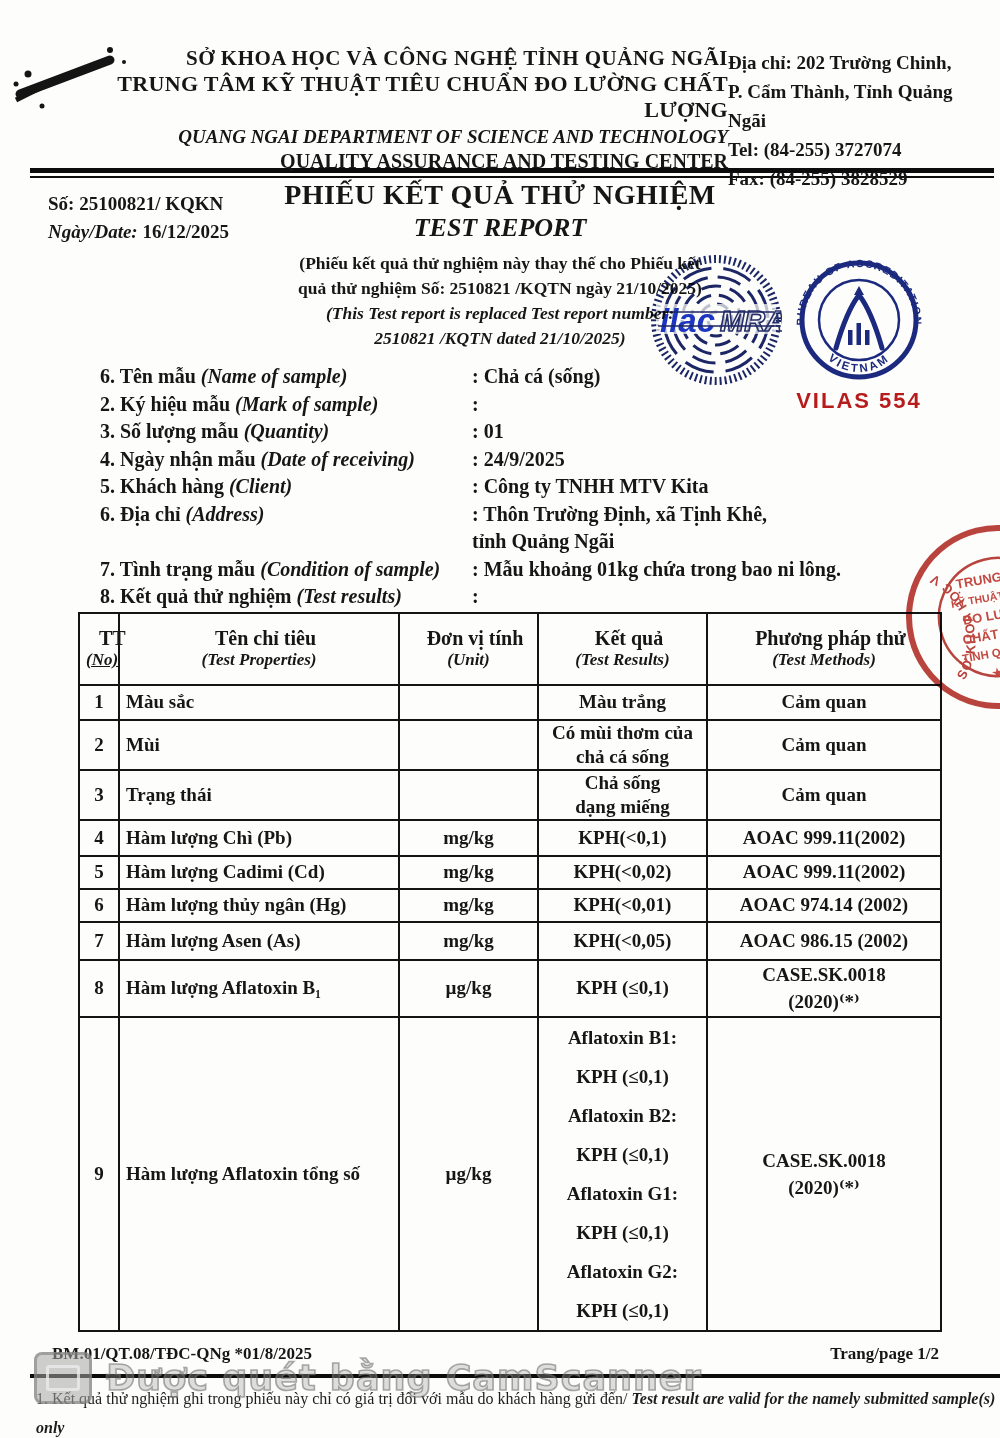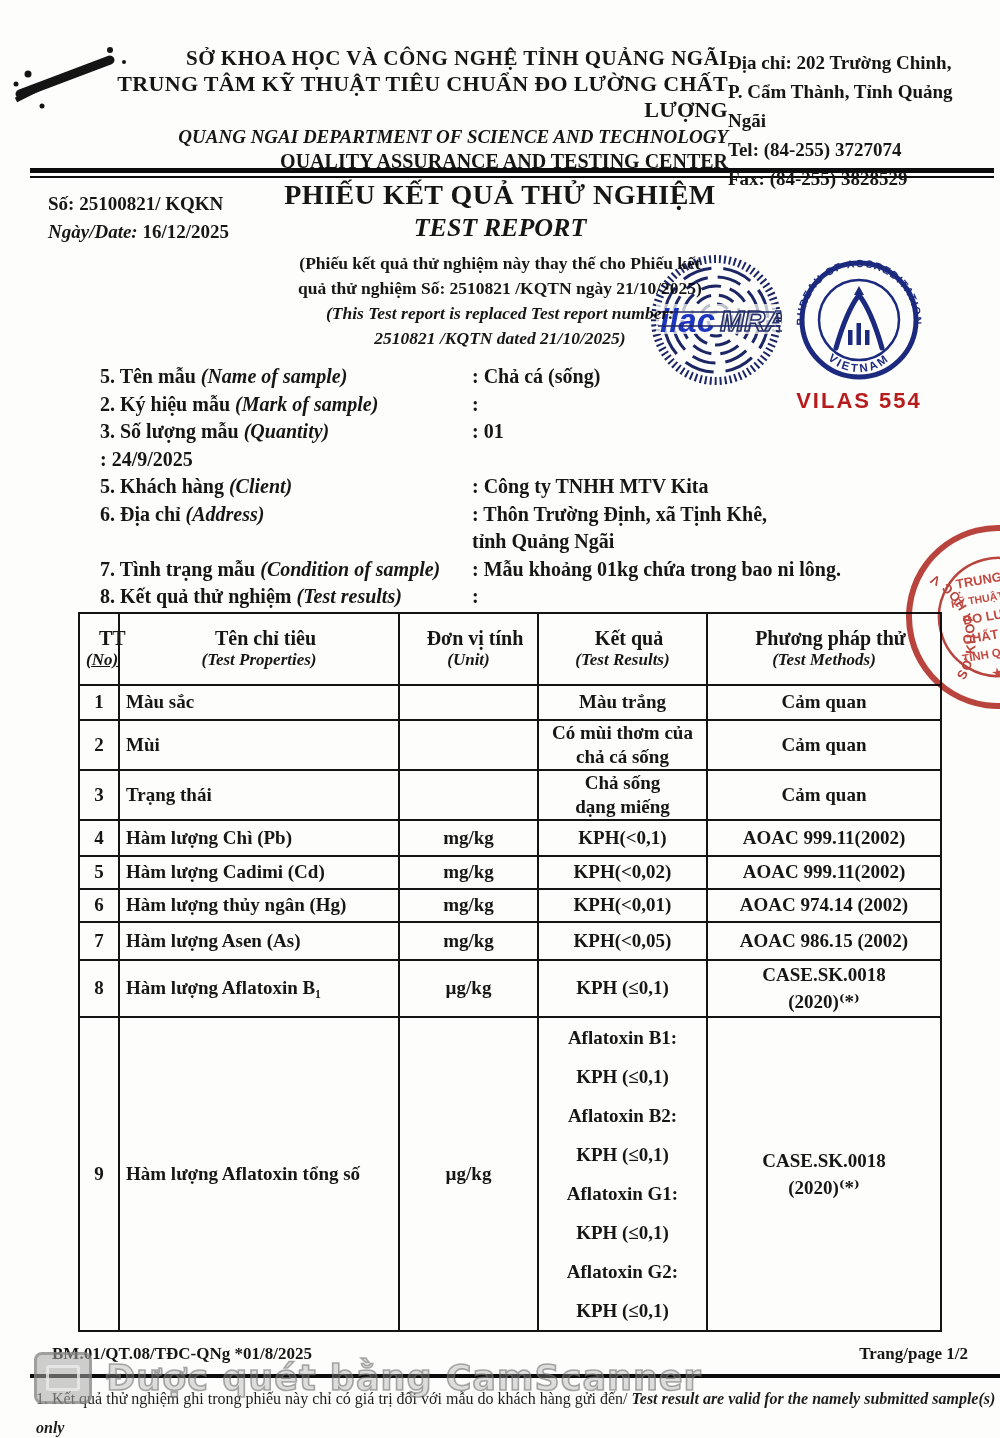--- a/index.html
+++ b/index.html
@@ -44,21 +44,21 @@
   th{vertical-align:middle;}
   .th-vi{font-size:20px;font-weight:700;margin-left:13px;}
   .th-en{font-size:17px;font-weight:700;font-style:italic;}
   .th-en.u{text-decoration:underline;}
   td{font-size:19px;font-weight:600;text-align:center;vertical-align:middle;}
   td.c-name{text-align:left;padding-left:24px;}
   td.pre{white-space:pre-line;}
   tr.r9 td.c-result{line-height:39px;}
   tr.r8 td.c-method,tr.r9 td.c-method{line-height:27px;}
   
-  .footer-row{display:flex;justify-content:space-between;padding:0 32px 0 52px;margin-top:12px;font-size:17px;font-weight:700;}
+  .footer-row{display:flex;justify-content:space-between;padding:0 61px 0 52px;margin-top:12px;font-size:17px;font-weight:700;}
   .rule-heavy{margin:10px 0 0 30px;border-top:4px solid #0c0c0c;}
   .notes{margin:6px 0 0 36px;font-size:16px;line-height:29px;color:#1d1d1d;}
   .notes .en{font-weight:700;font-style:italic;}
   
   .watermark{position:absolute;left:34px;top:1352px;display:flex;align-items:center;z-index:6;pointer-events:none;}
   .wm-icon{width:52px;height:46px;background:rgba(165,165,165,.55);border:3px solid rgba(120,120,120,.55);border-radius:8px;position:relative;margin-right:14px;}
   .wm-icon:before{content:"";position:absolute;left:9px;top:10px;width:28px;height:20px;border:3px solid rgba(235,235,235,.8);border-radius:3px;}
   .wm-text{
     font-family:"DejaVu Sans","Liberation Sans",sans-serif;
     font-size:35px;font-weight:700;letter-spacing:1px;
@@ -175,32 +175,33 @@
       <text x="118" y="99" font-size="13">ĐO LƯỜN</text>
       <text x="118" y="118" font-size="13">CHẤT LƯỢ</text>
       <text x="116" y="136" font-size="11.5">TỈNH QUẢNG</text>
       <text x="112" y="156" font-size="12">★</text>
     </g>
   </svg>
 </div>
 
 <div class="info-list">
   <div class="info-row">
-    <span class="info-label"><span>5. Tên mẫu</span> <span class="en">(Name of sample)</span></span>
+    <span class="info-label"><span>6. Tên mẫu</span> <span class="en">(Name of sample)</span></span>
     <span class="info-value">: Chả cá (sống)</span>
   </div>
   <div class="info-row">
     <span class="info-label"><span>2. Ký hiệu mẫu</span> <span class="en">(Mark of sample)</span></span>
     <span class="info-value">:</span>
   </div>
   <div class="info-row">
     <span class="info-label"><span>3. Số lượng mẫu</span> <span class="en">(Quantity)</span></span>
     <span class="info-value">: 01</span>
   </div>
   <div class="info-row">
+    <span class="info-label"><span>4. Ngày nhận mẫu</span> <span class="en">(Date of receiving)</span></span>
     <span class="info-value">: 24/9/2025</span>
   </div>
   <div class="info-row">
     <span class="info-label"><span>5. Khách hàng</span> <span class="en">(Client)</span></span>
     <span class="info-value">: Công ty TNHH MTV Kita</span>
   </div>
   <div class="info-row">
     <span class="info-label"><span>6. Địa chỉ</span> <span class="en">(Address)</span></span>
     <span class="info-value">: Thôn Trường Định, xã Tịnh Khê,
 tỉnh Quảng Ngãi</span>

